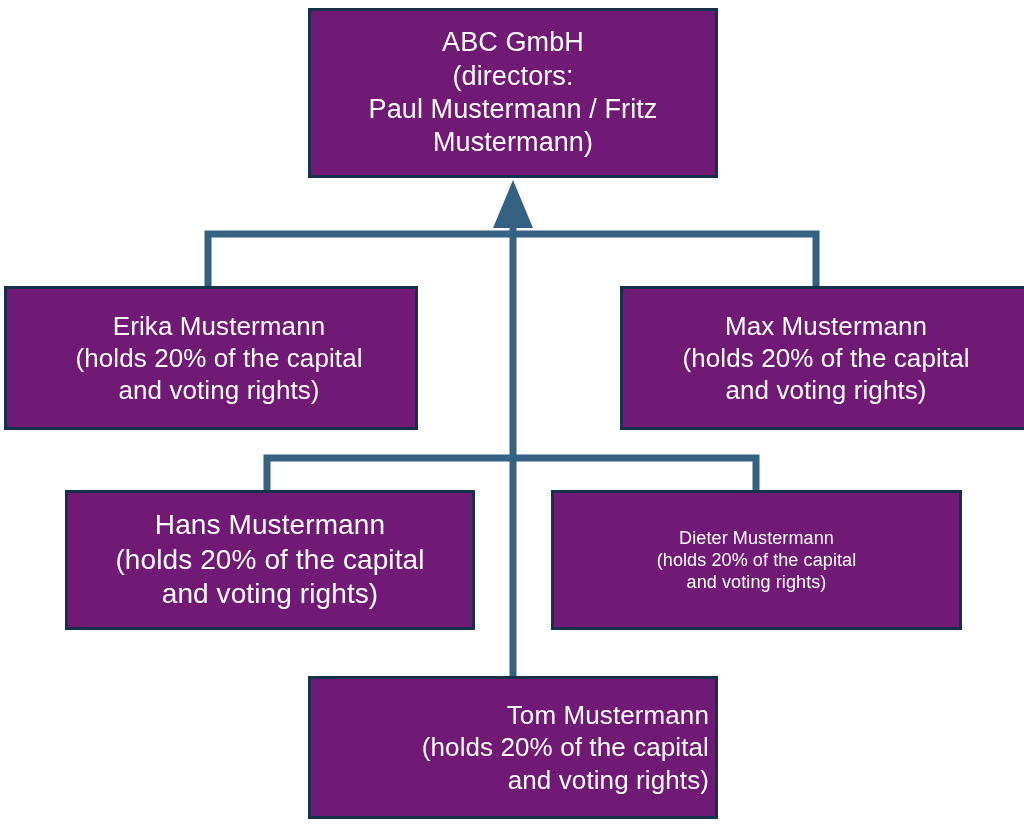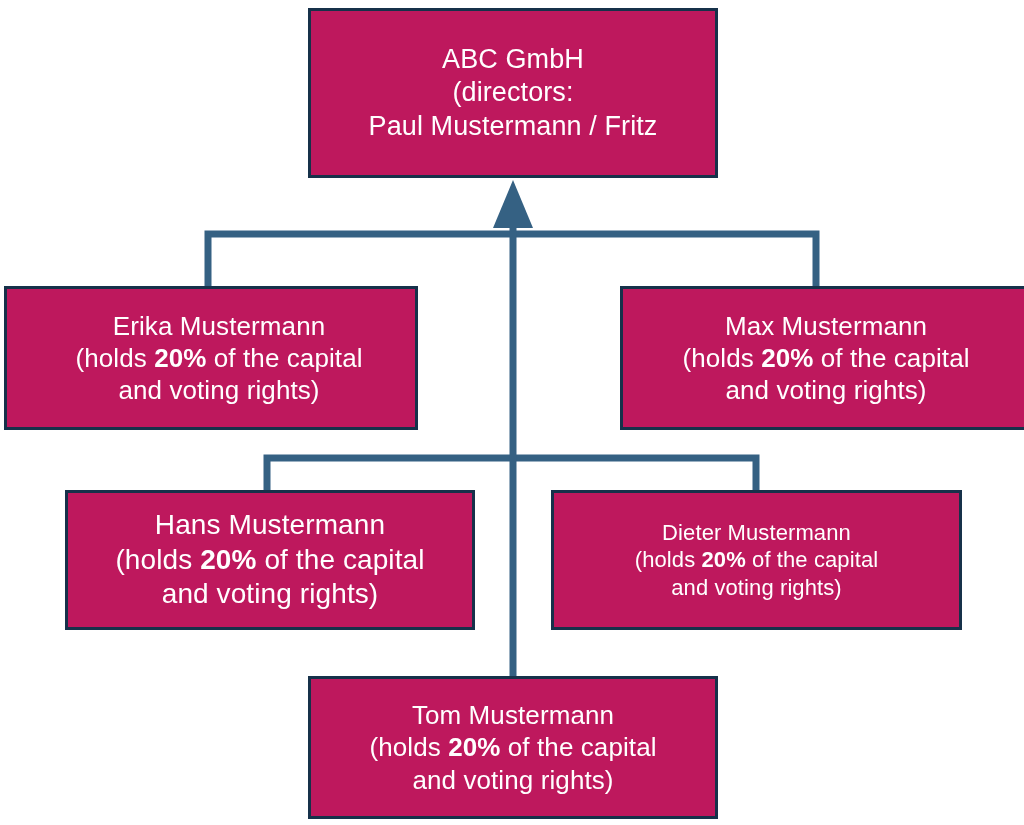--- a/index.html
+++ b/index.html
@@ -26,41 +26,41 @@
     width: 1024px;
     height: 825px;
     z-index: 1;
   }
 
   
   .node {
     position: absolute;
     z-index: 2;
     box-sizing: border-box;
-    background: #be185d;
+    background: #701a75;
     border: 3px solid #16314a;
     display: flex;
     align-items: center;
     justify-content: center;
     text-align: center;
     color: #ffffff;
     line-height: 1.24;
     letter-spacing: 0.1px;
   }
   .node .txt {
     width: 100%;
     padding: 0 6px;
     box-sizing: border-box;
   }
   .node .line {
     display: block;
     white-space: nowrap;
   }
   .node b {
-    font-weight: bold;
+    font-weight: normal;
   }
 
   
   #node-root {
     left: 308px;
     top: 8px;
     width: 410px;
     height: 170px;
     font-size: 27px;
   }
@@ -89,30 +89,31 @@
     top: 490px;
     width: 410px;
     height: 140px;
     font-size: 28px;
   }
   #node-dieter {
     left: 551px;
     top: 490px;
     width: 411px;
     height: 140px;
-    font-size: 22px;
+    font-size: 18px;
   }
 
   
   #node-tom {
     left: 308px;
     top: 676px;
     width: 410px;
     height: 143px;
     font-size: 26px;
+    text-align: right;
   }
 </style>
 </head>
 <body>
 
 <div id="canvas">
 
   <svg id="connectors" viewBox="0 0 1024 825" width="1024" height="825" aria-hidden="true">
     <g fill="none" stroke="#356183" stroke-width="7">
 
@@ -126,20 +127,21 @@
     </g>
 
     <polygon points="513,180 533,228 493,228" fill="#356183"></polygon>
   </svg>
 
   <div class="node" id="node-root">
     <div class="txt">
       <span class="line">ABC GmbH</span>
       <span class="line">(directors:</span>
       <span class="line">Paul Mustermann / Fritz</span>
+      <span class="line">Mustermann)</span>
     </div>
   </div>
 
   <div class="node" id="node-erika">
     <div class="txt">
       <span class="line">Erika Mustermann</span>
       <span class="line"><span>(holds </span><b>20%</b><span> of the capital</span></span>
       <span class="line">and voting rights)</span>
     </div>
   </div>

